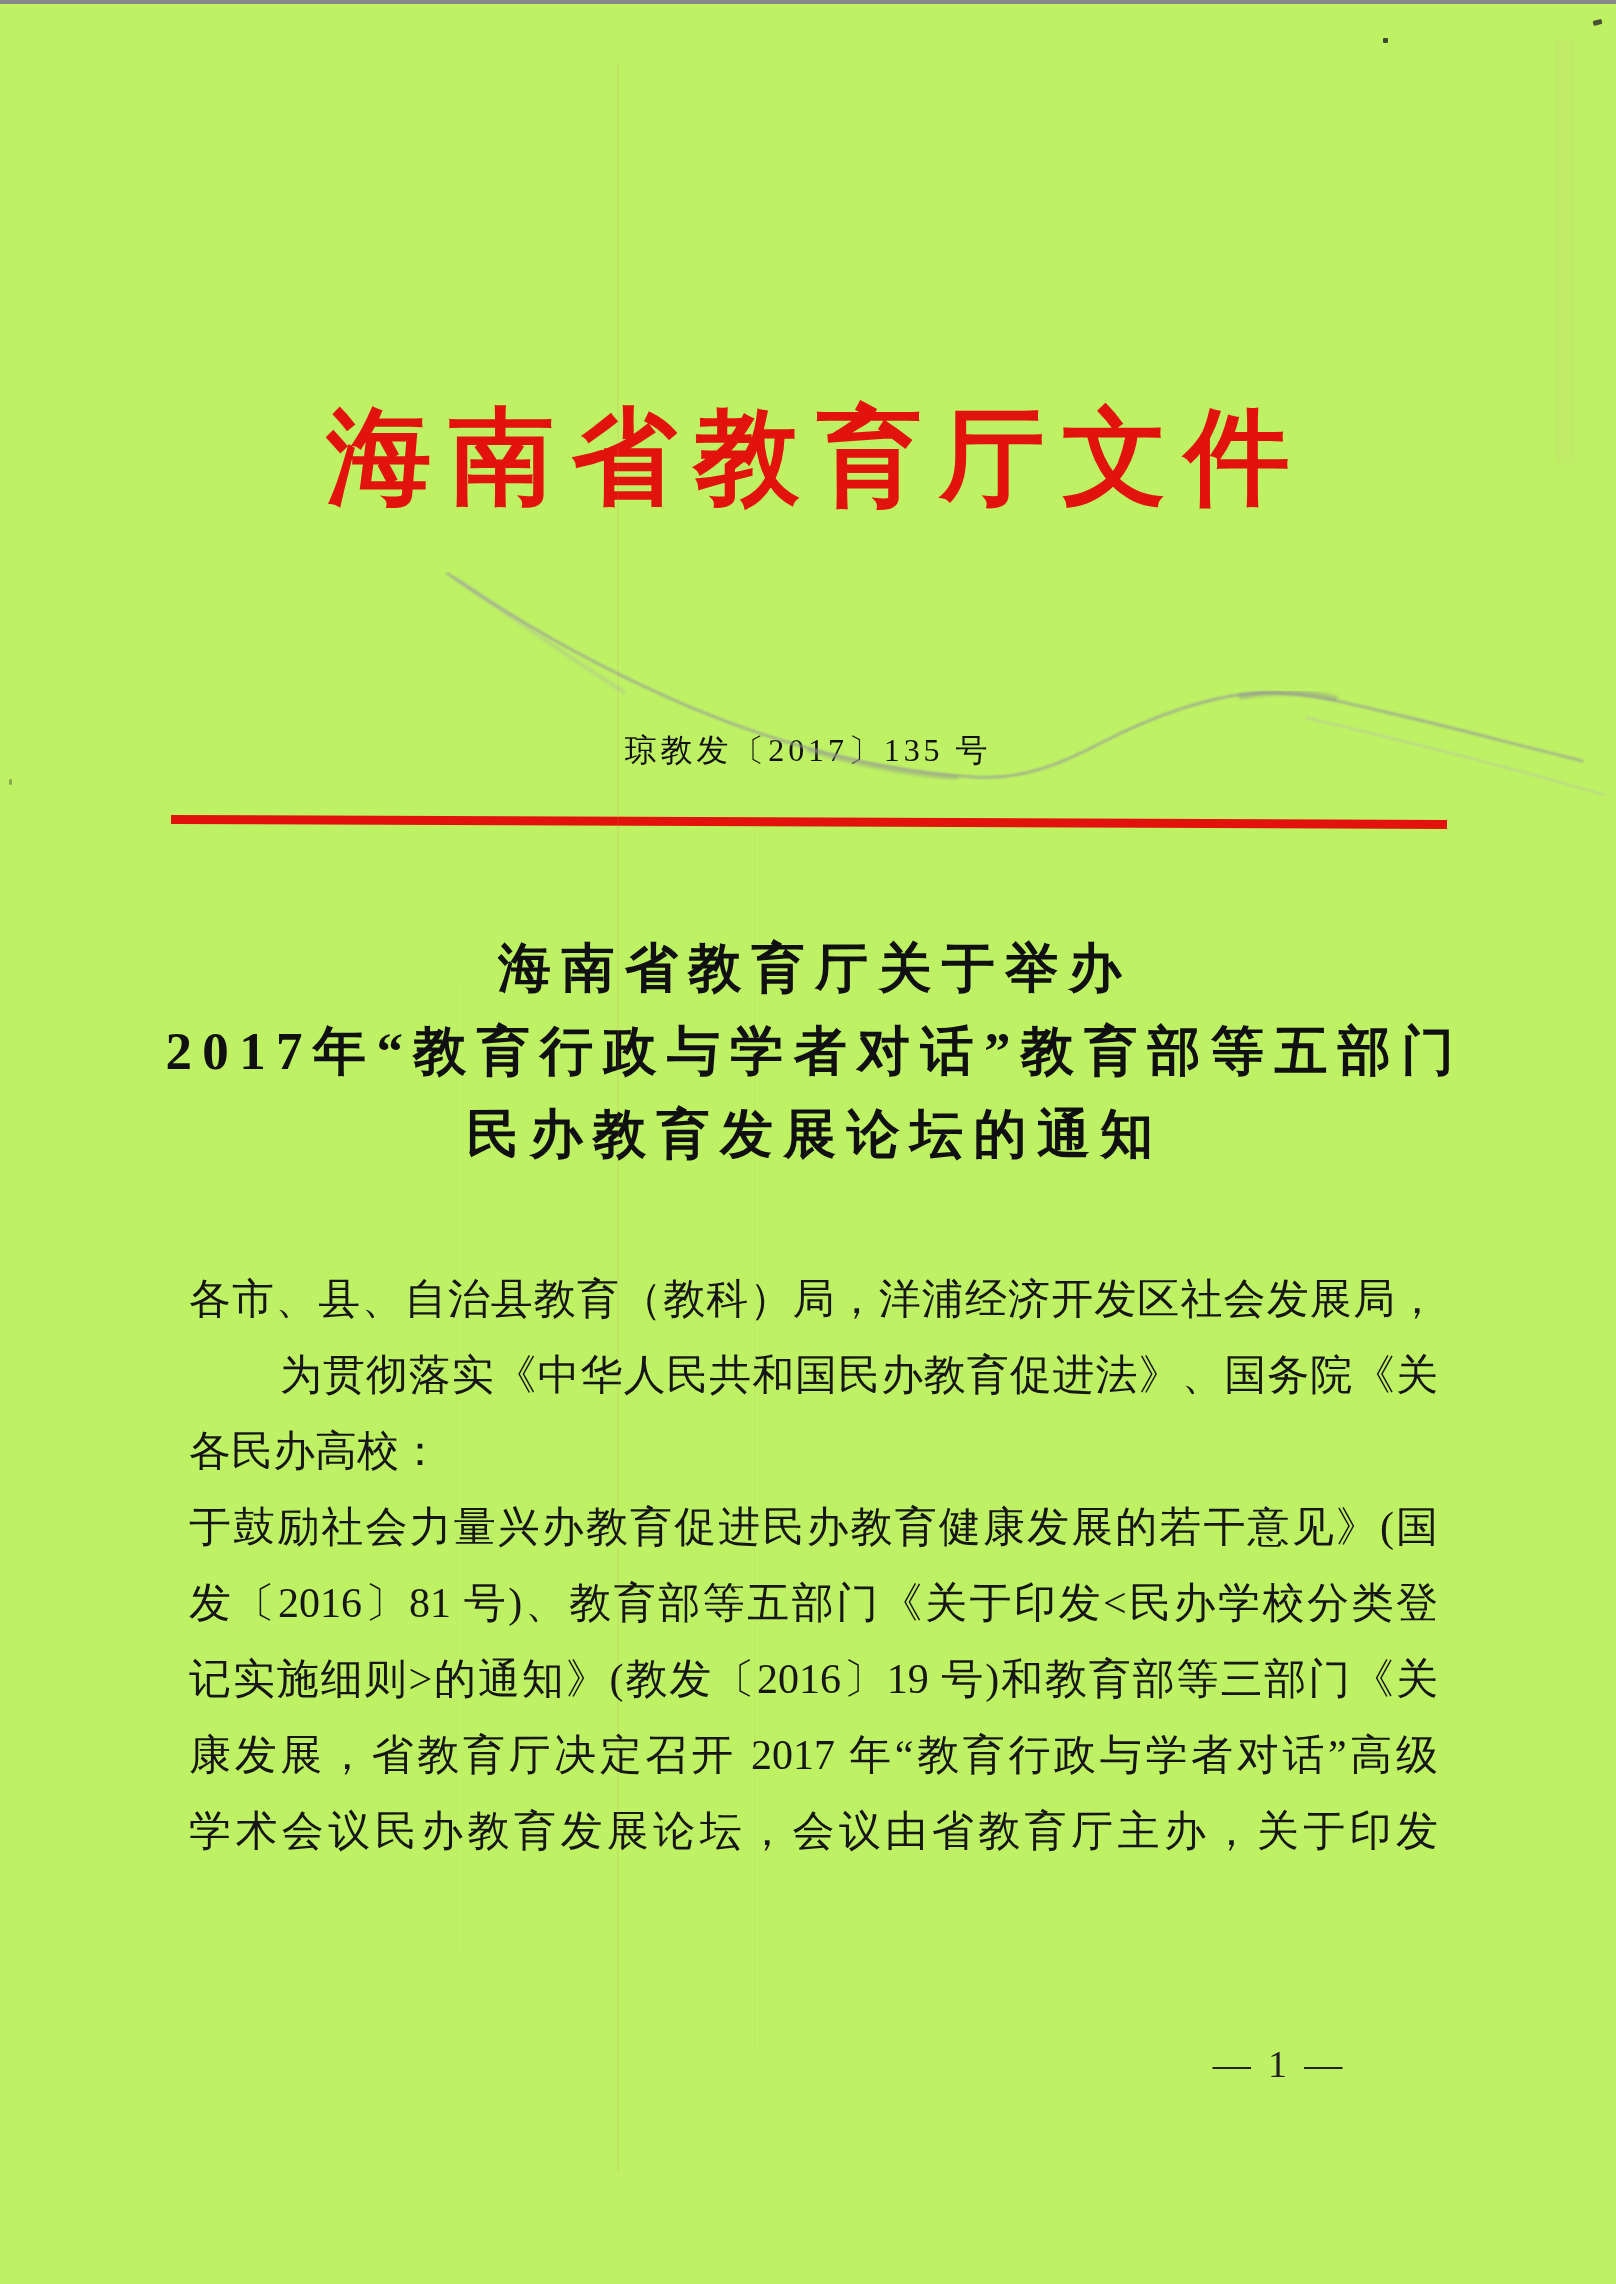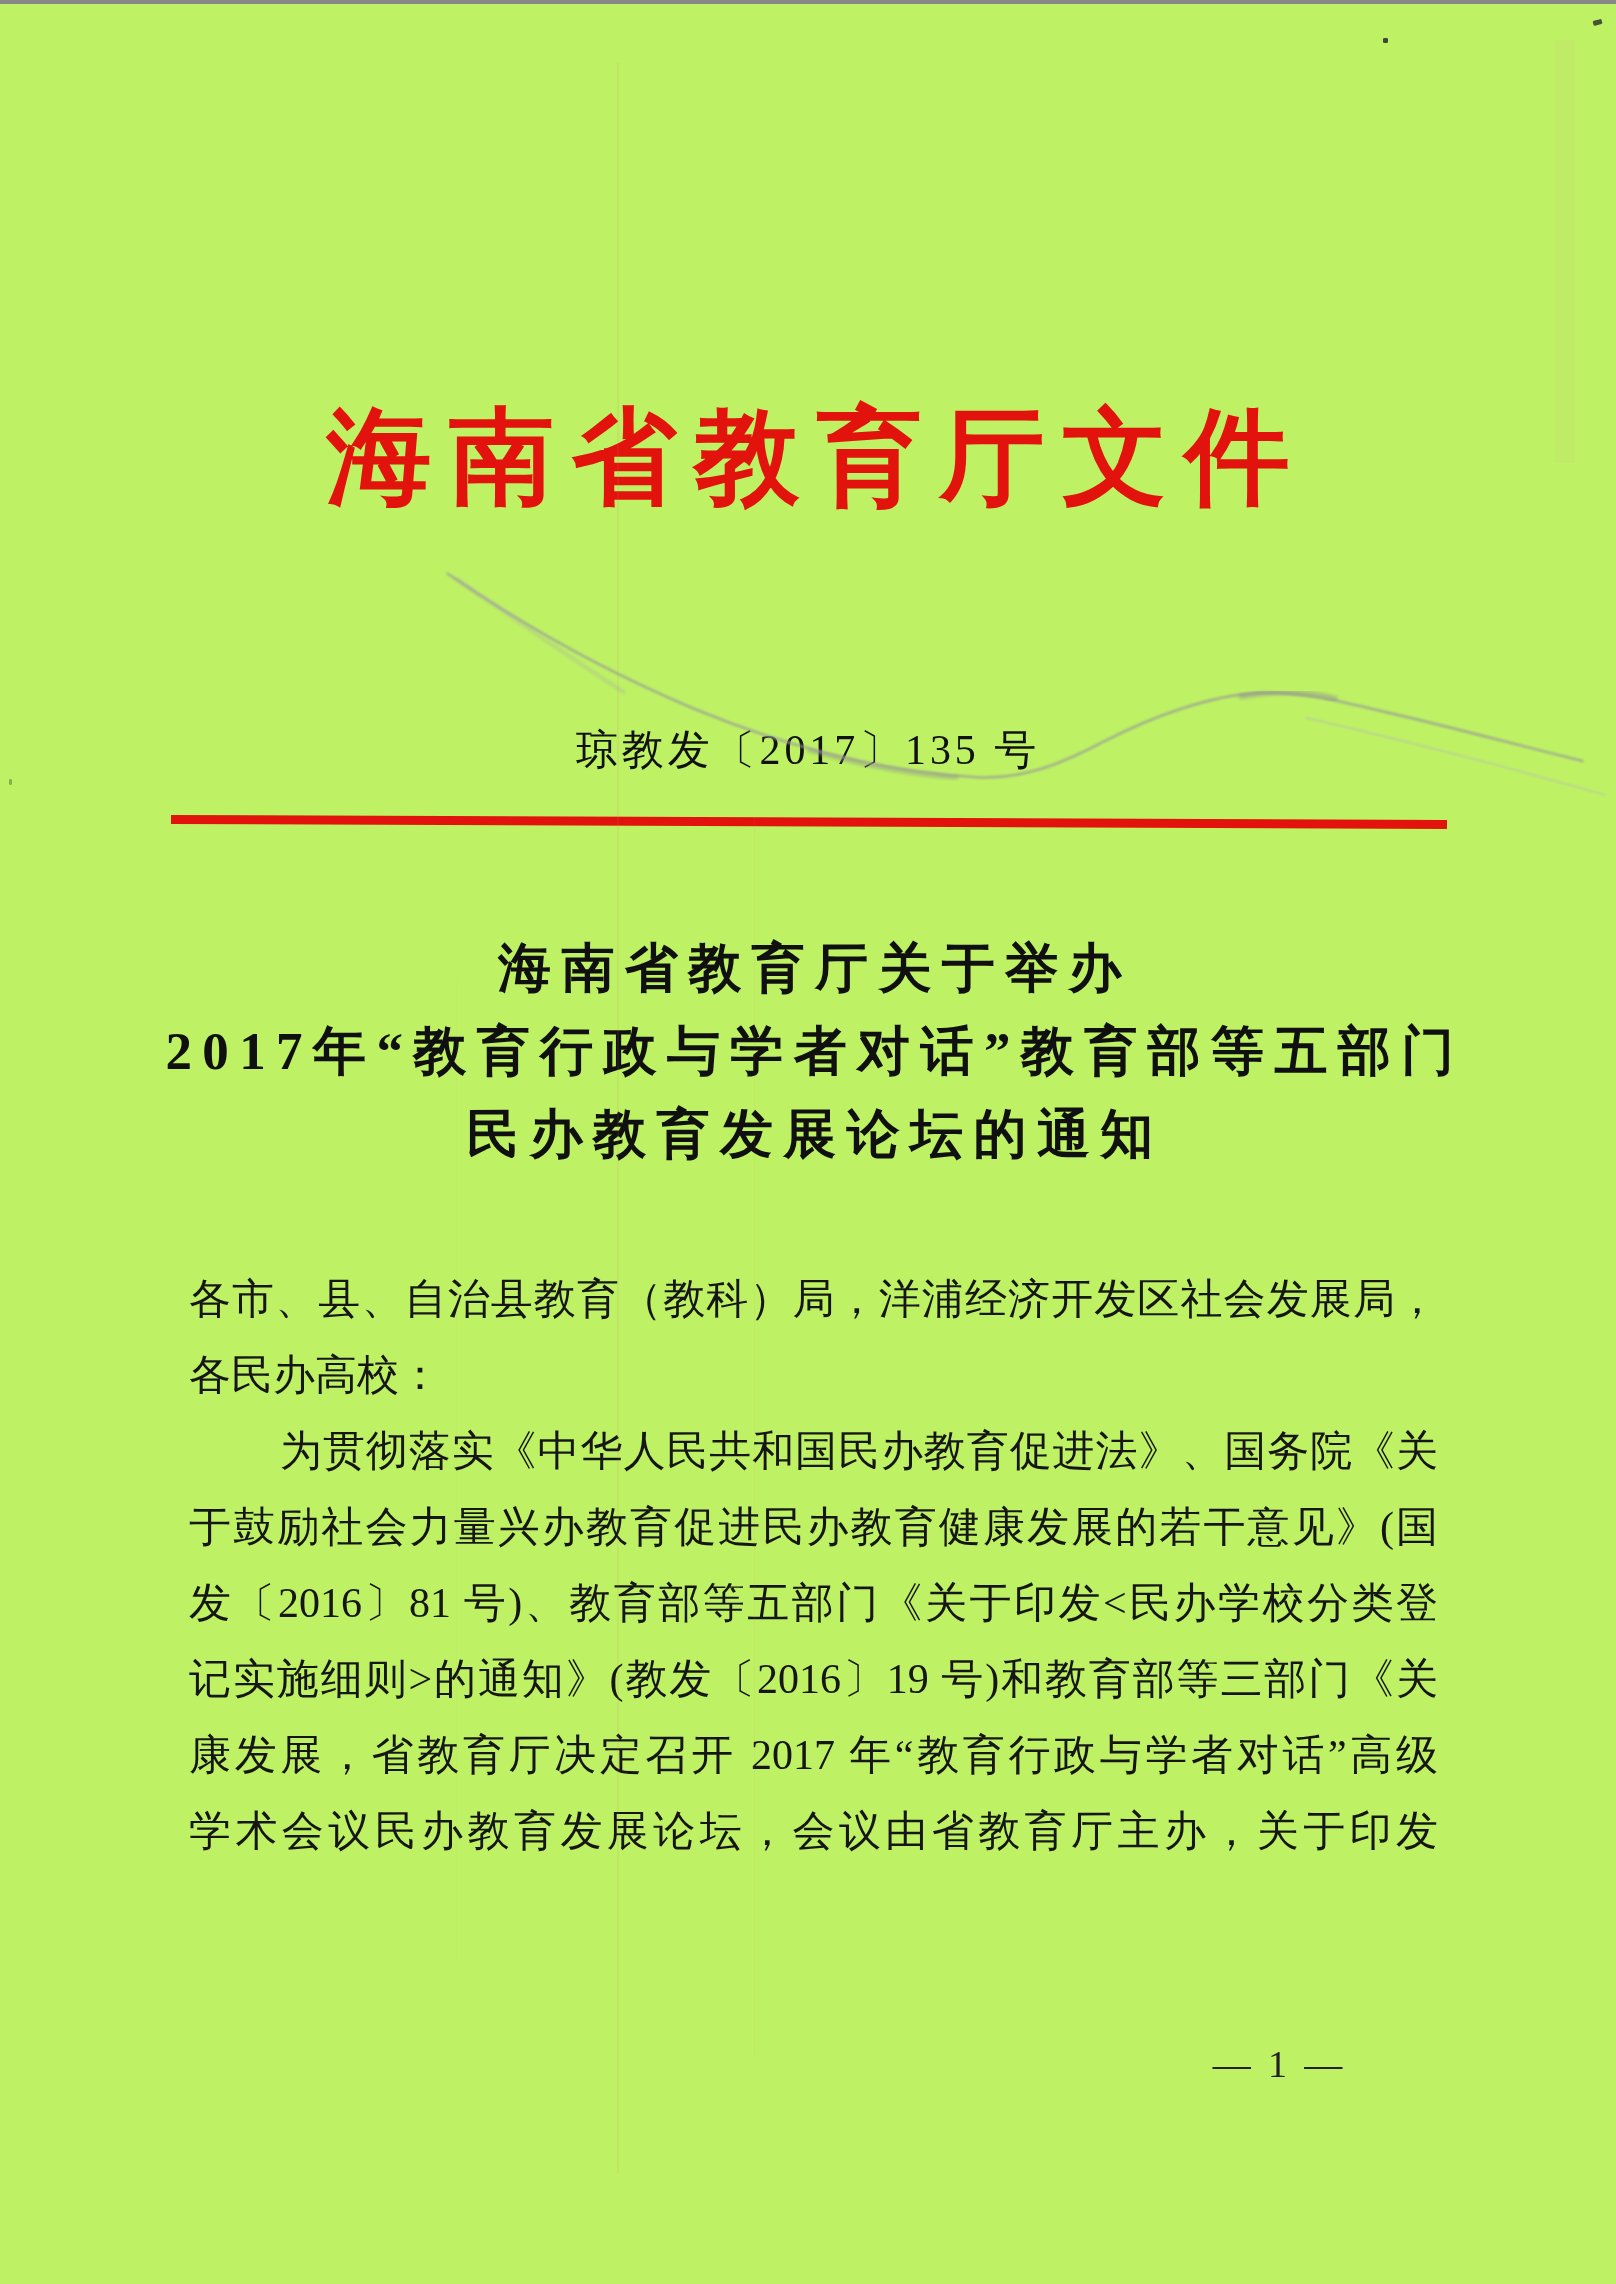--- a/index.html
+++ b/index.html
@@ -24,21 +24,21 @@
     letter-spacing: 17.6px;
     padding-left: 17.6px;
     box-sizing: border-box;
     color: var(--accent, #e2130d);
     white-space: nowrap;
   }
   .doc-number {
     position: absolute;
     top: 710px; left: 0; width: 100%;
     text-align: center;
-    font-size: 42px;
+    font-size: 32px;
     line-height: 72px;
     letter-spacing: 3.9px;
     color: #111;
     white-space: nowrap;
   }
   .red-line {
     position: absolute;
     top: 811px; left: 171px;
     width: 1276px; height: 8.5px;
     background: var(--accent, #e2130d);
@@ -120,22 +120,22 @@
   <div class="red-line"></div>
 
   <div class="doc-title">
     <div>海南省教育厅关于举办</div>
     <div>2017年“教育行政与学者对话”教育部等五部门</div>
     <div>民办教育发展论坛的通知</div>
   </div>
 
   <div class="doc-body">
     <div class="bline">各市、县、自治县教育（教科）局，洋浦经济开发区社会发展局，</div>
+    <div class="bline indent">为贯彻落实《中华人民共和国民办教育促进法》、国务院《关</div>
     <div class="bline align-left">各民办高校：</div>
-    <div class="bline indent">为贯彻落实《中华人民共和国民办教育促进法》、国务院《关</div>
     <div class="bline">于鼓励社会力量兴办教育促进民办教育健康发展的若干意见》(国</div>
     <div class="bline">发〔2016〕81 号)、教育部等五部门《关于印发&lt;民办学校分类登</div>
     <div class="bline">记实施细则&gt;的通知》(教发〔2016〕19 号)和教育部等三部门《关</div>
     <div class="bline">康发展，省教育厅决定召开 2017 年“教育行政与学者对话”高级</div>
     <div class="bline">学术会议民办教育发展论坛，会议由省教育厅主办，关于印发</div>
   </div>
 
   <div class="page-number">— 1 —</div>
 
   <svg class="crease-svg" viewBox="0 0 2482 3508" xmlns="http://www.w3.org/2000/svg">

